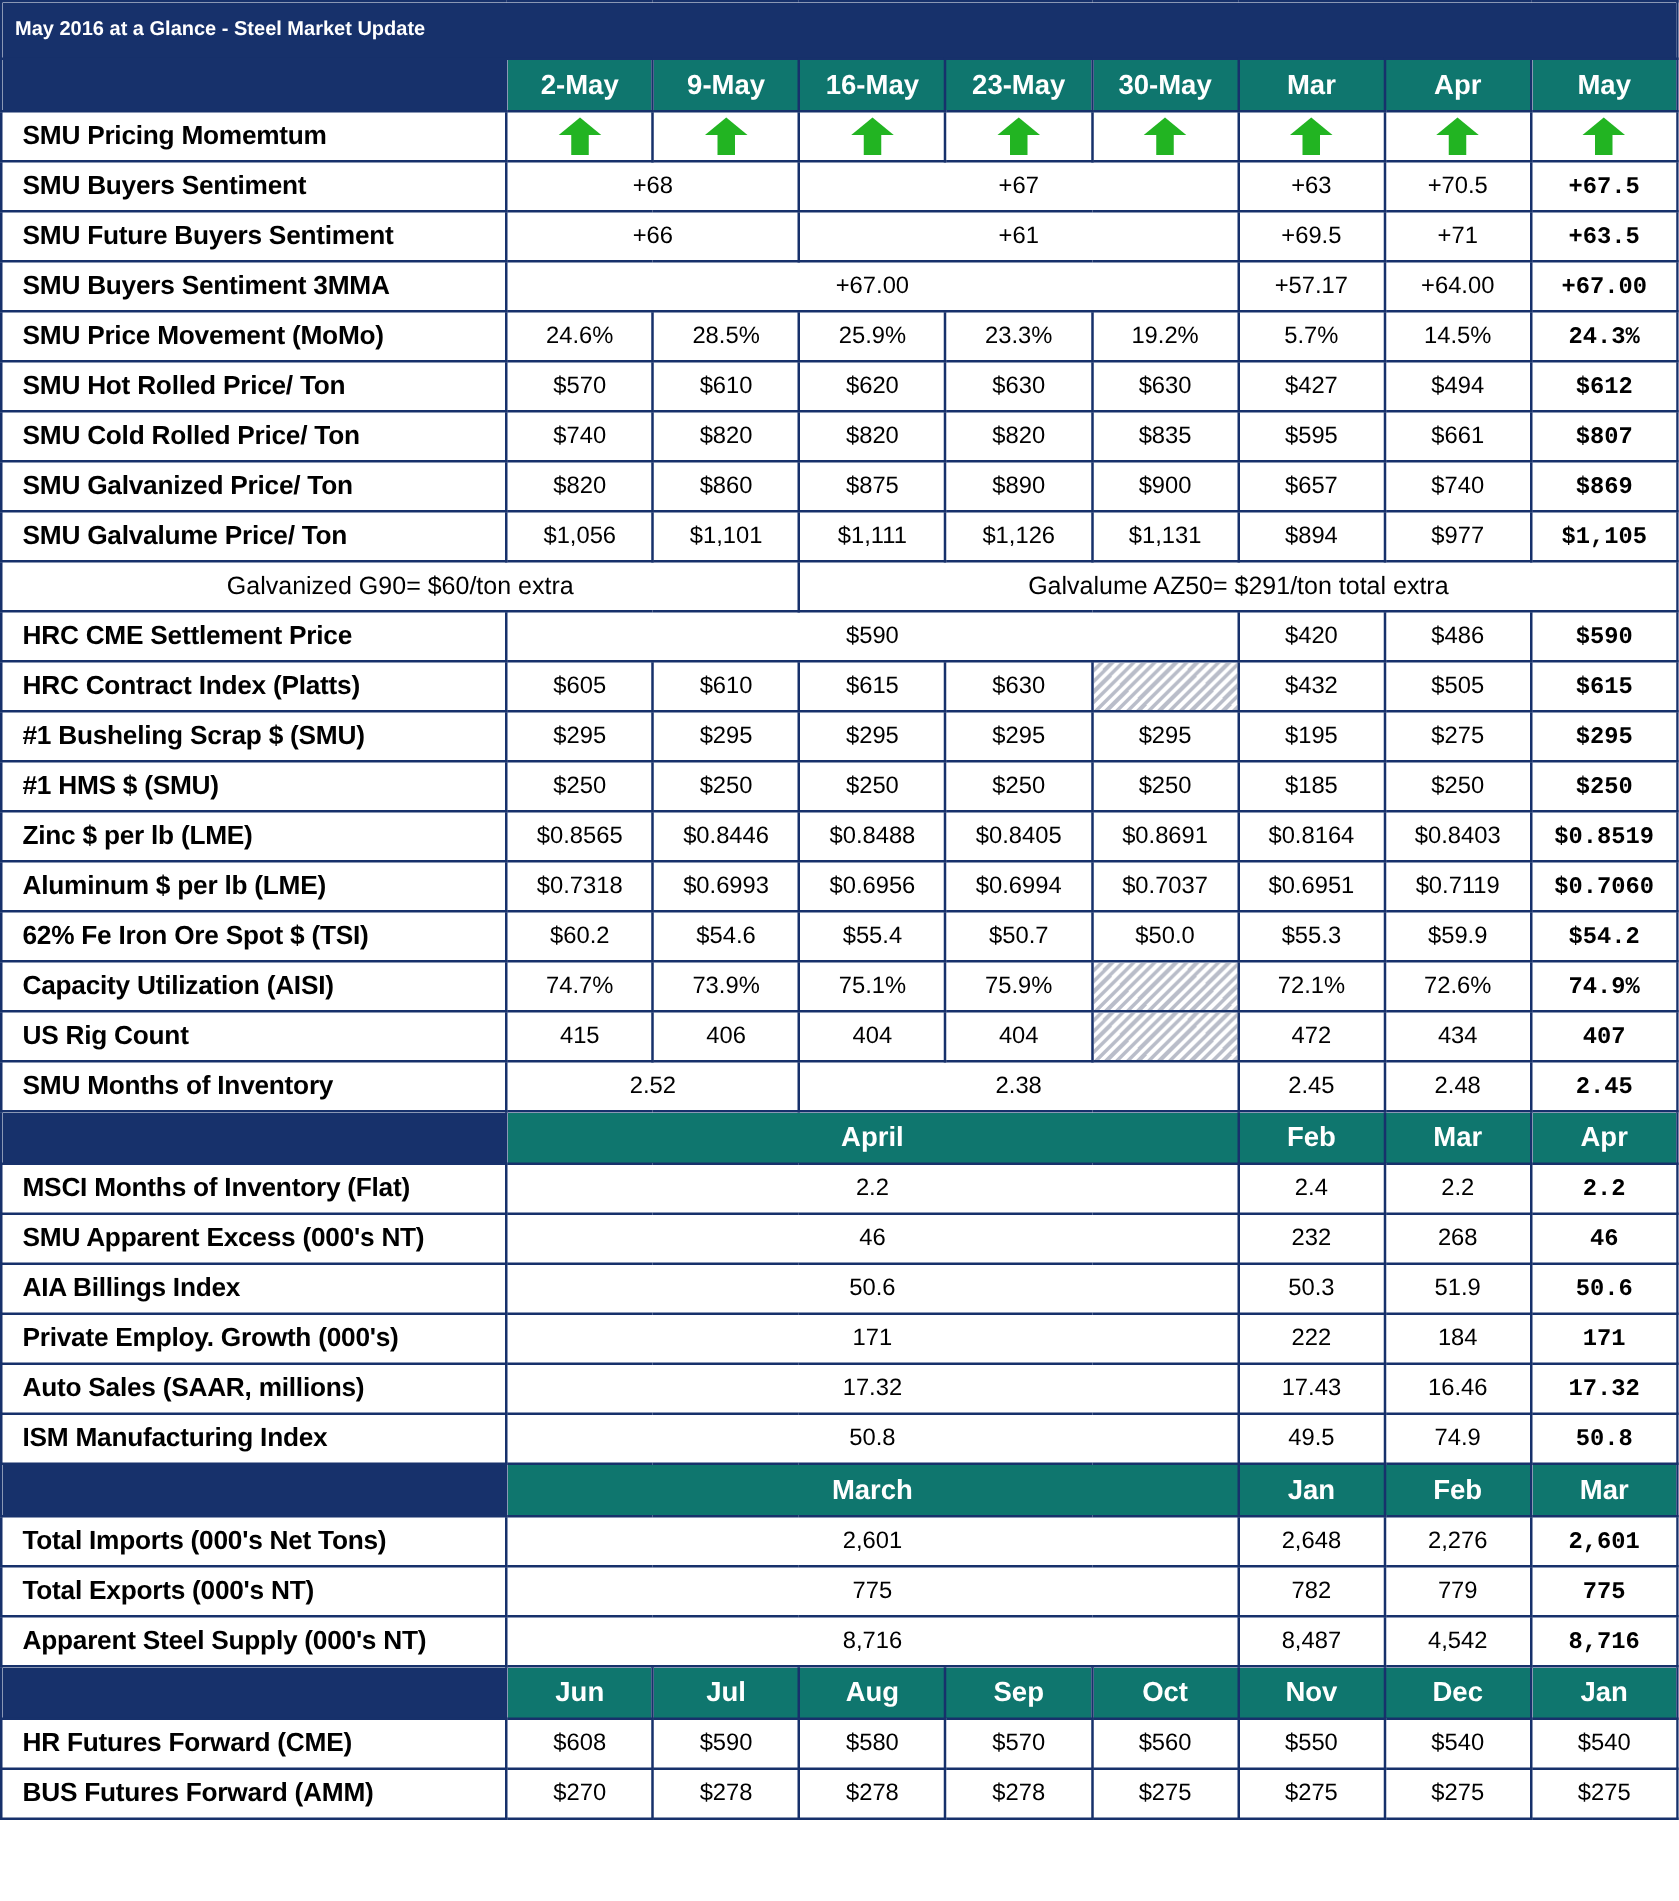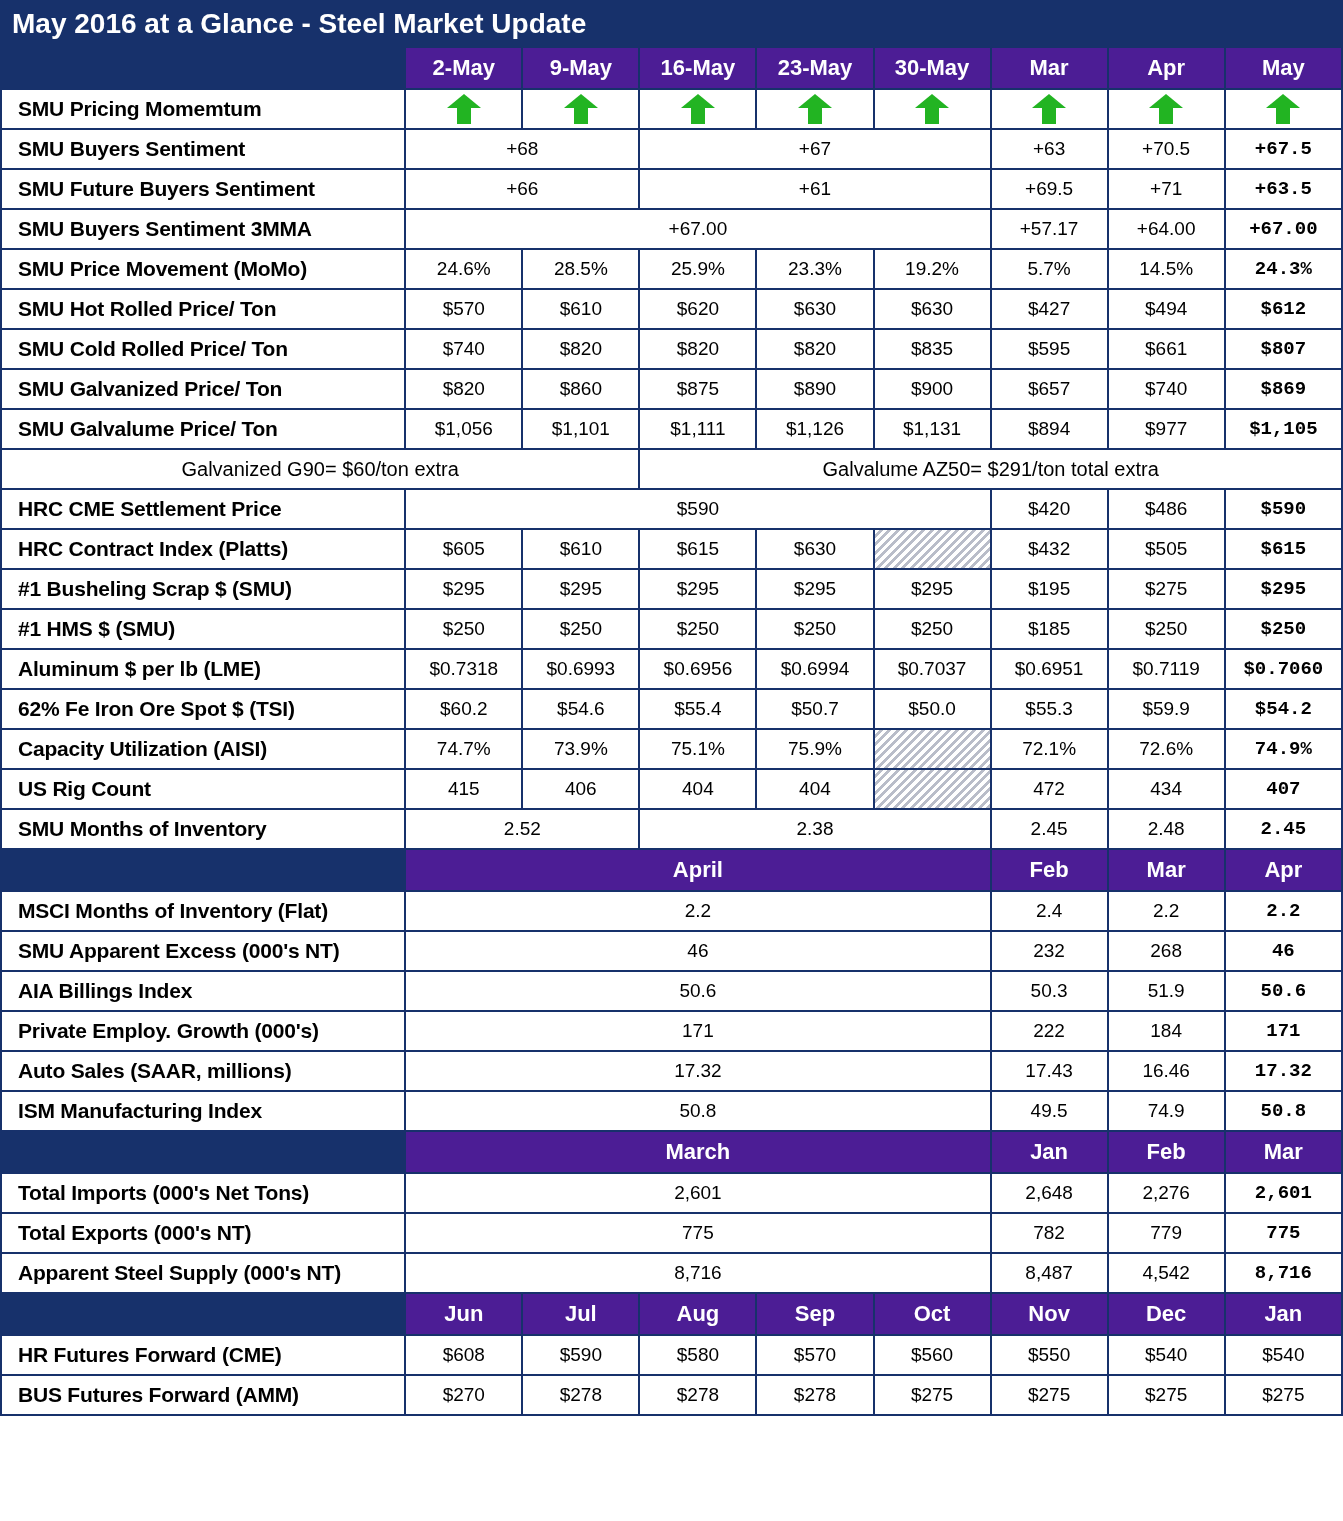--- a/index.html
+++ b/index.html
@@ -35,28 +35,28 @@
     color: #000000;
     text-align: center;
     vertical-align: middle;
     overflow: hidden;
     white-space: nowrap;
   }
   .title-row td {
     background: #17316b;
     color: #ffffff;
     font-weight: bold;
-    font-size: 28px;
+    font-size: 16px;
     text-align: left;
     padding-left: 10px;
     height: 44px;
     border: 2px solid #17316b;
   }
   .hdr td {
-    background: #4c1d95;
+    background: #0f766e;
     color: #ffffff;
     font-weight: bold;
     font-size: 22px;
     border: 2px solid #17316b;
     height: 40px;
   }
   .hdr td.blank {
     background: #17316b;
   }
   td.label {
@@ -281,20 +281,31 @@
       <td>$250</td>
       <td>$250</td>
       <td>$250</td>
       <td>$250</td>
       <td>$250</td>
       <td>$185</td>
       <td>$250</td>
       <td class="bold">$250</td>
     </tr>
 
+    <tr>
+      <td class="label">Zinc $ per lb (LME)</td>
+      <td>$0.8565</td>
+      <td>$0.8446</td>
+      <td>$0.8488</td>
+      <td>$0.8405</td>
+      <td>$0.8691</td>
+      <td>$0.8164</td>
+      <td>$0.8403</td>
+      <td class="bold">$0.8519</td>
+    </tr>
 
     <tr>
       <td class="label">Aluminum $ per lb (LME)</td>
       <td>$0.7318</td>
       <td>$0.6993</td>
       <td>$0.6956</td>
       <td>$0.6994</td>
       <td>$0.7037</td>
       <td>$0.6951</td>
       <td>$0.7119</td>

